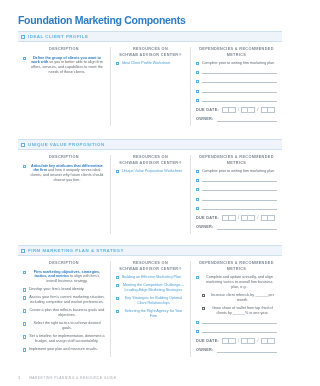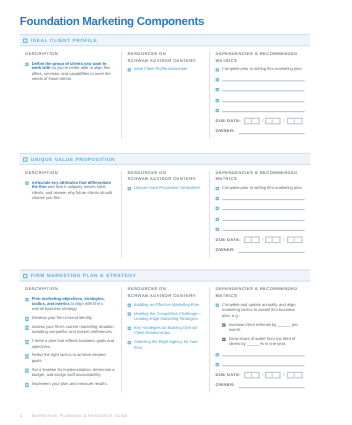--- a/index.html
+++ b/index.html
@@ -2,21 +2,21 @@
 <html><head>
 <meta charset="utf-8">
 <style>
   * { box-sizing: border-box; margin: 0; padding: 0; }
   html, body {
     width: 298px; height: 386px;
     background: #ffffff;
     font-family: "Liberation Sans", sans-serif;
     overflow: hidden;
   }
-  .page { position: relative; width: 298px; height: 386px; padding: 0; background:#fff; }
+  .page { position: relative; width: 298px; height: 386px; padding: 0; background:#fff;text-align:center; }
 
   .page-title {
     position: absolute; left: 18px; top: 14px;
     font-size: 10.5px; font-weight: bold; letter-spacing: -0.3px;
     color: #2b7cc4;
   }
 
   .section { position: absolute; left: 18px; width: 264px; }
   .section-head {
     background: #eef4f9;

